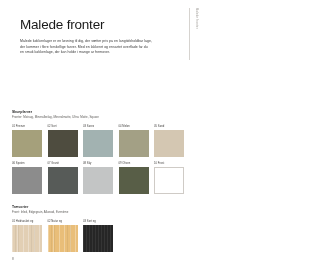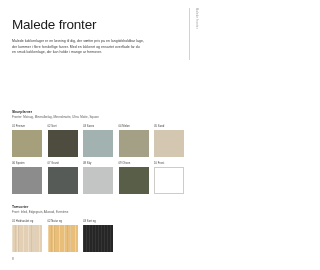--- a/index.html
+++ b/index.html
@@ -14,21 +14,21 @@
     color: #231f20;
     overflow: hidden;
     position: relative;
   }
 
   .page {
     position: relative;
     width: 200px;
     height: 270px;
     box-sizing: border-box;
-    padding: 12px 12px 0 12px;
+    padding: 12px 12px 0 20px;
   }
 
   
   .page-title {
     font-size: 13.5px;
     font-weight: 400;
     letter-spacing: -0.2px;
     margin: 6px 0 7px 0;
     line-height: 1.05;
     color: #1a1a1a;

